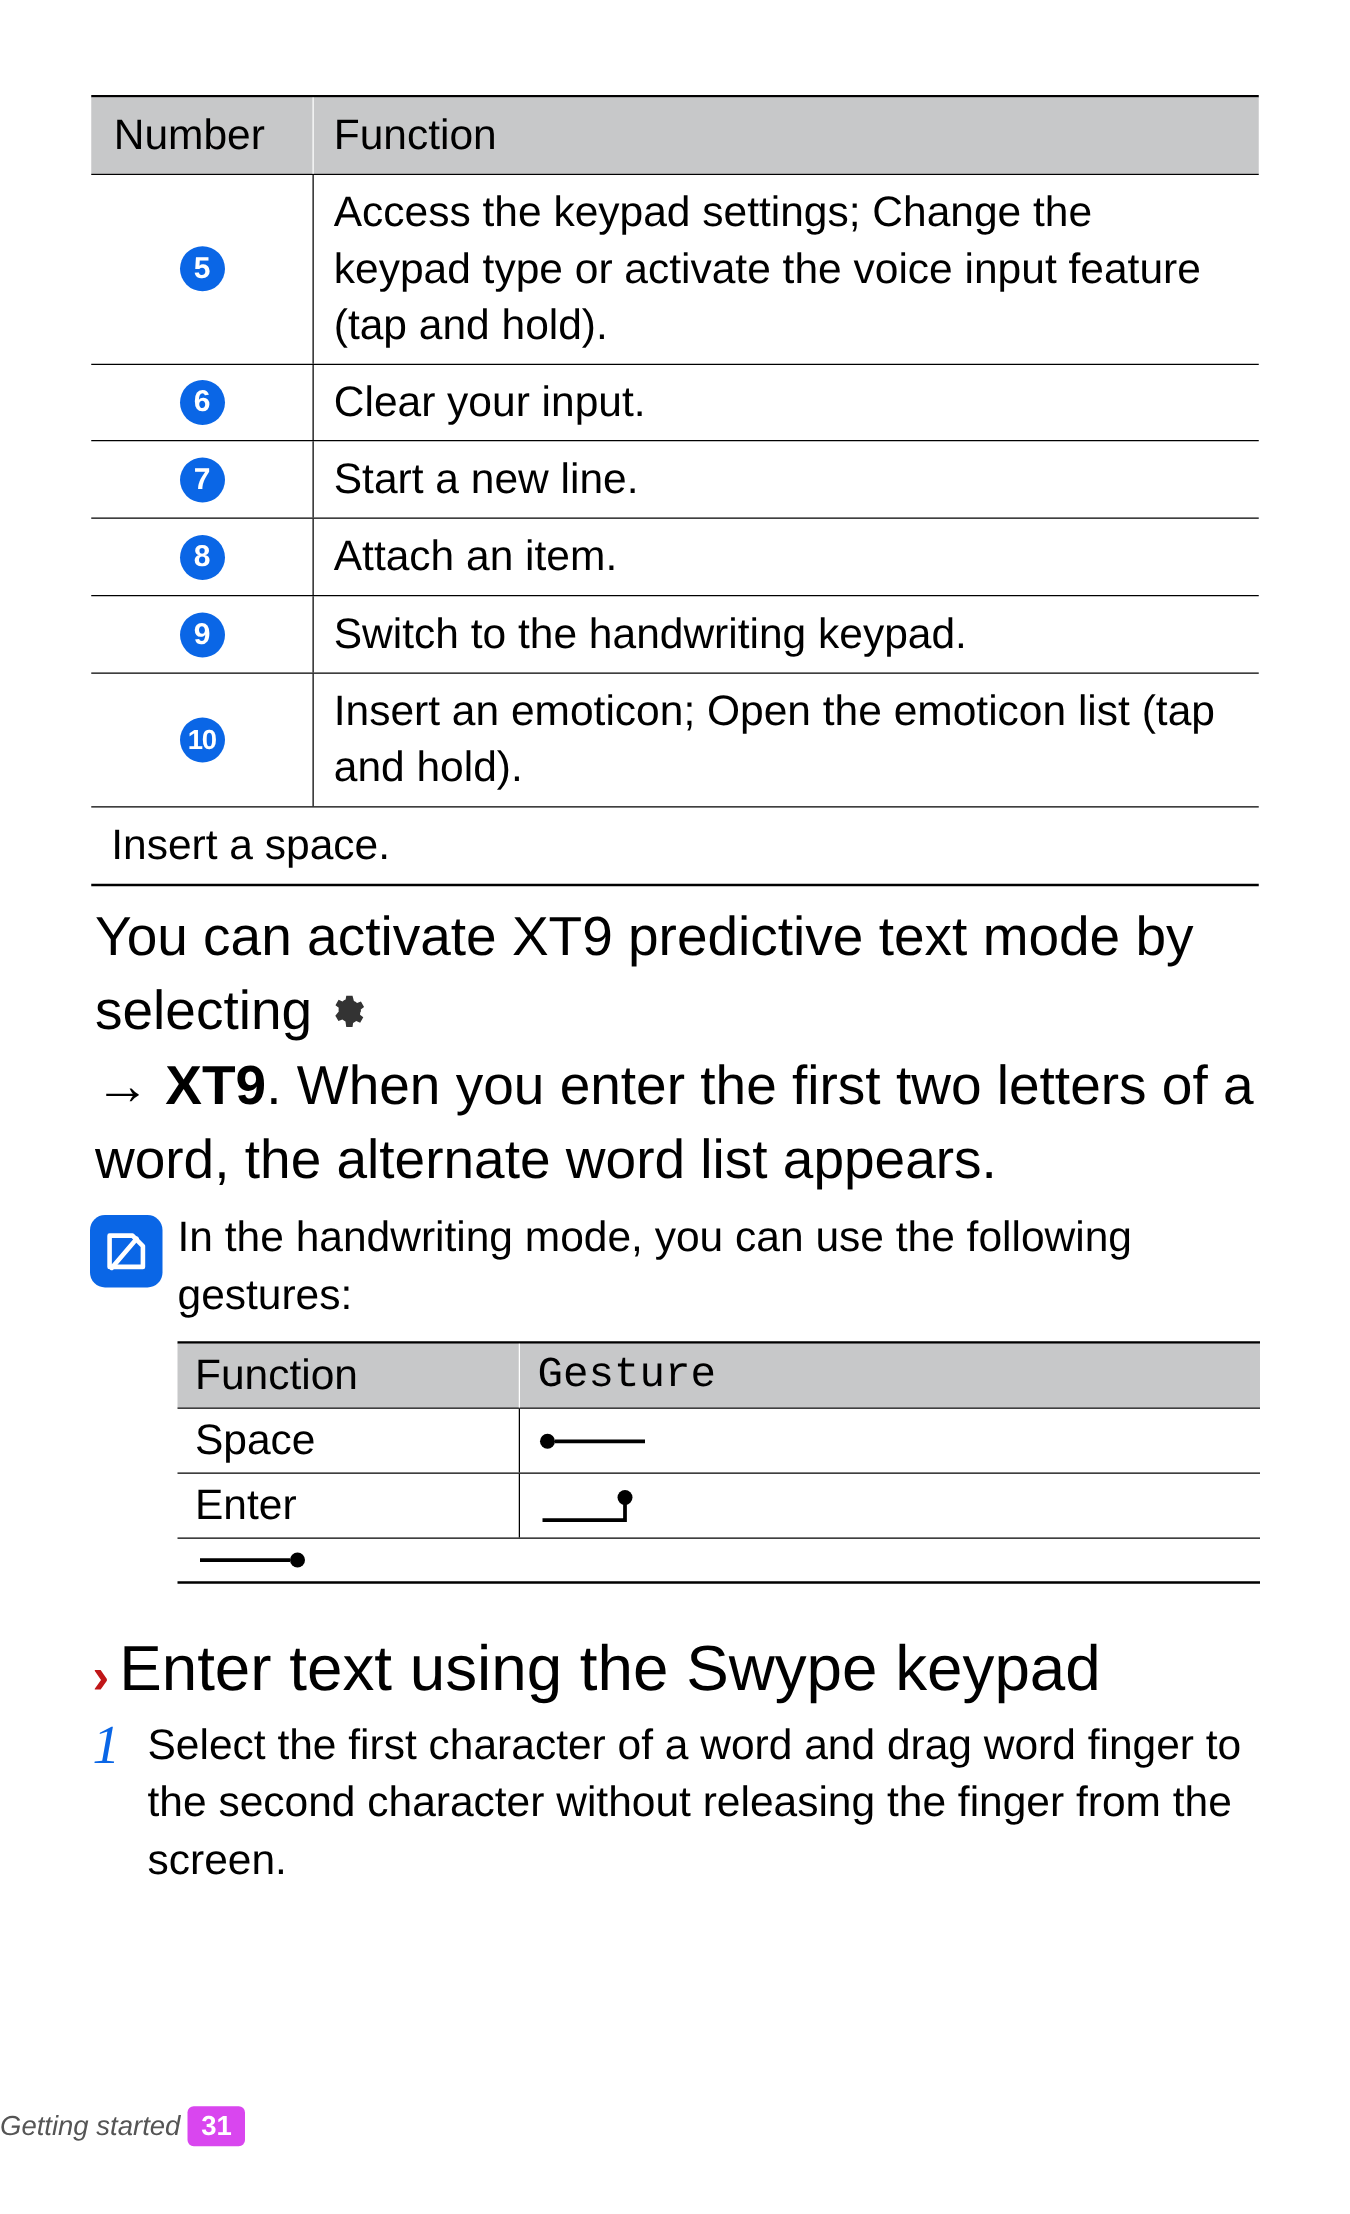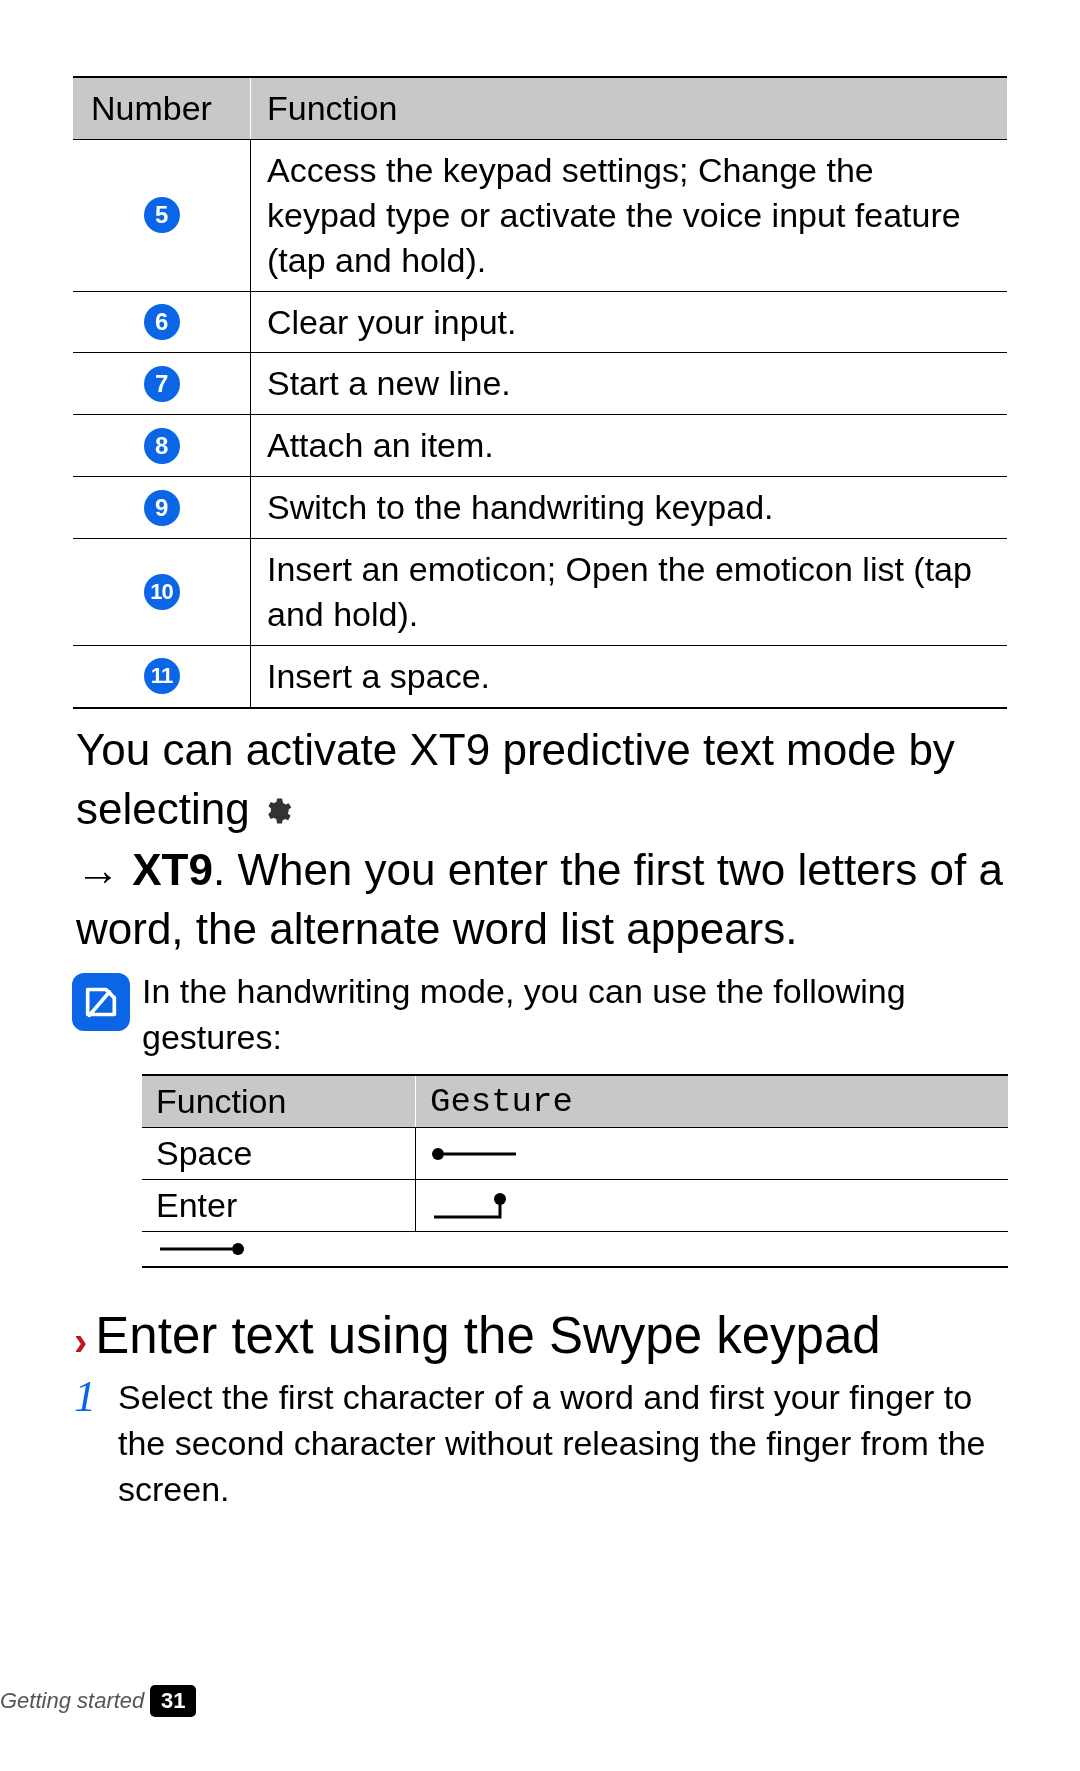--- a/index.html
+++ b/index.html
@@ -63,21 +63,21 @@
   .step { display: flex; margin: 10px 8px 0 8px; gap: 14px; }
   .step-num { font-family: Georgia, "Times New Roman", serif; font-style: italic; font-weight: 400; color: #0a66e6; font-size: 44px; line-height: 1; width: 30px; flex: 0 0 30px; }
   .step-text { font-size: 34px; line-height: 1.34; flex: 1; }
 
   .footer {
     position: absolute; left: 0; right: 0; bottom: 54px;
     display: flex; flex-direction: row; align-items: center; gap: 6px;
   }
   .footer-label { font-style: italic; font-size: 22px; color: #555; }
   .pagenum {
-    width: 46px; height: 32px; background: #000000; color: #fff;
+    width: 46px; height: 32px; background: #d946ef; color: #fff;
     border-radius: 5px; display: flex; align-items: center; justify-content: center;
     font-size: 22px; font-weight: 600;
   }
 </style>
 </head>
 <body>
 
 <div class="page">
 
   <div class="tbl1">
@@ -116,23 +116,20 @@
         </div>
       <div class="c2">Switch to the handwriting keypad.</div>
     </div>
     <div class="row">
       <div class="c1">
           <span class="circle wide">10</span>
         </div>
       <div class="c2">Insert an emoticon; Open the emoticon list (tap and hold).</div>
     </div>
     <div class="row">
-      <div class="c1">
-          <span class="circle wide">11</span>
-        </div>
       <div class="c2">Insert a space.</div>
     </div>
   </div>
 
   <p class="para">
     <span>You can activate XT9 predictive text mode by selecting </span><span class="gear-icon"><svg width="30" height="30" viewBox="0 0 24 24">
           <path fill="#333" d="M12 8a4 4 0 100 8 4 4 0 000-8zm9.4 4a7.5 7.5 0 00-.1-1.2l2.1-1.6-2-3.5-2.5 1a7.6 7.6 0 00-2-1.2L16 2h-4l-.4 2.5a7.6 7.6 0 00-2 1.2l-2.5-1-2 3.5 2.1 1.6a7.5 7.5 0 000 2.4L5 14.8l2 3.5 2.5-1a7.6 7.6 0 002 1.2L12 22h4l.4-2.5a7.6 7.6 0 002-1.2l2.5 1 2-3.5-2.1-1.6c.1-.4.1-.8.1-1.2z"></path>
         </svg></span><br>
     <span>→ </span><span class="bold">XT9</span><span>. When you enter the first two letters of a word, the alternate word list appears.</span>
   </p>
@@ -181,21 +178,21 @@
   </div>
 
   <div class="sect">
     <div class="sect-h">
       <span class="chevron">›</span>
       <span class="sect-title">Enter text using the Swype keypad</span>
     </div>
   </div>
   <div class="step">
     <div class="step-num">1</div>
-    <div class="step-text">Select the first character of a word and first your finger to the second character without releasing the finger from the screen.</div>
+    <div class="step-text">Select the first character of a word and drag word finger to the second character without releasing the finger from the screen.</div>
   </div>
 
   <div class="footer">
     <div class="footer-label">Getting started</div>
     <div class="pagenum">31</div>
   </div>
 
 </div>
 
 </body></html>

